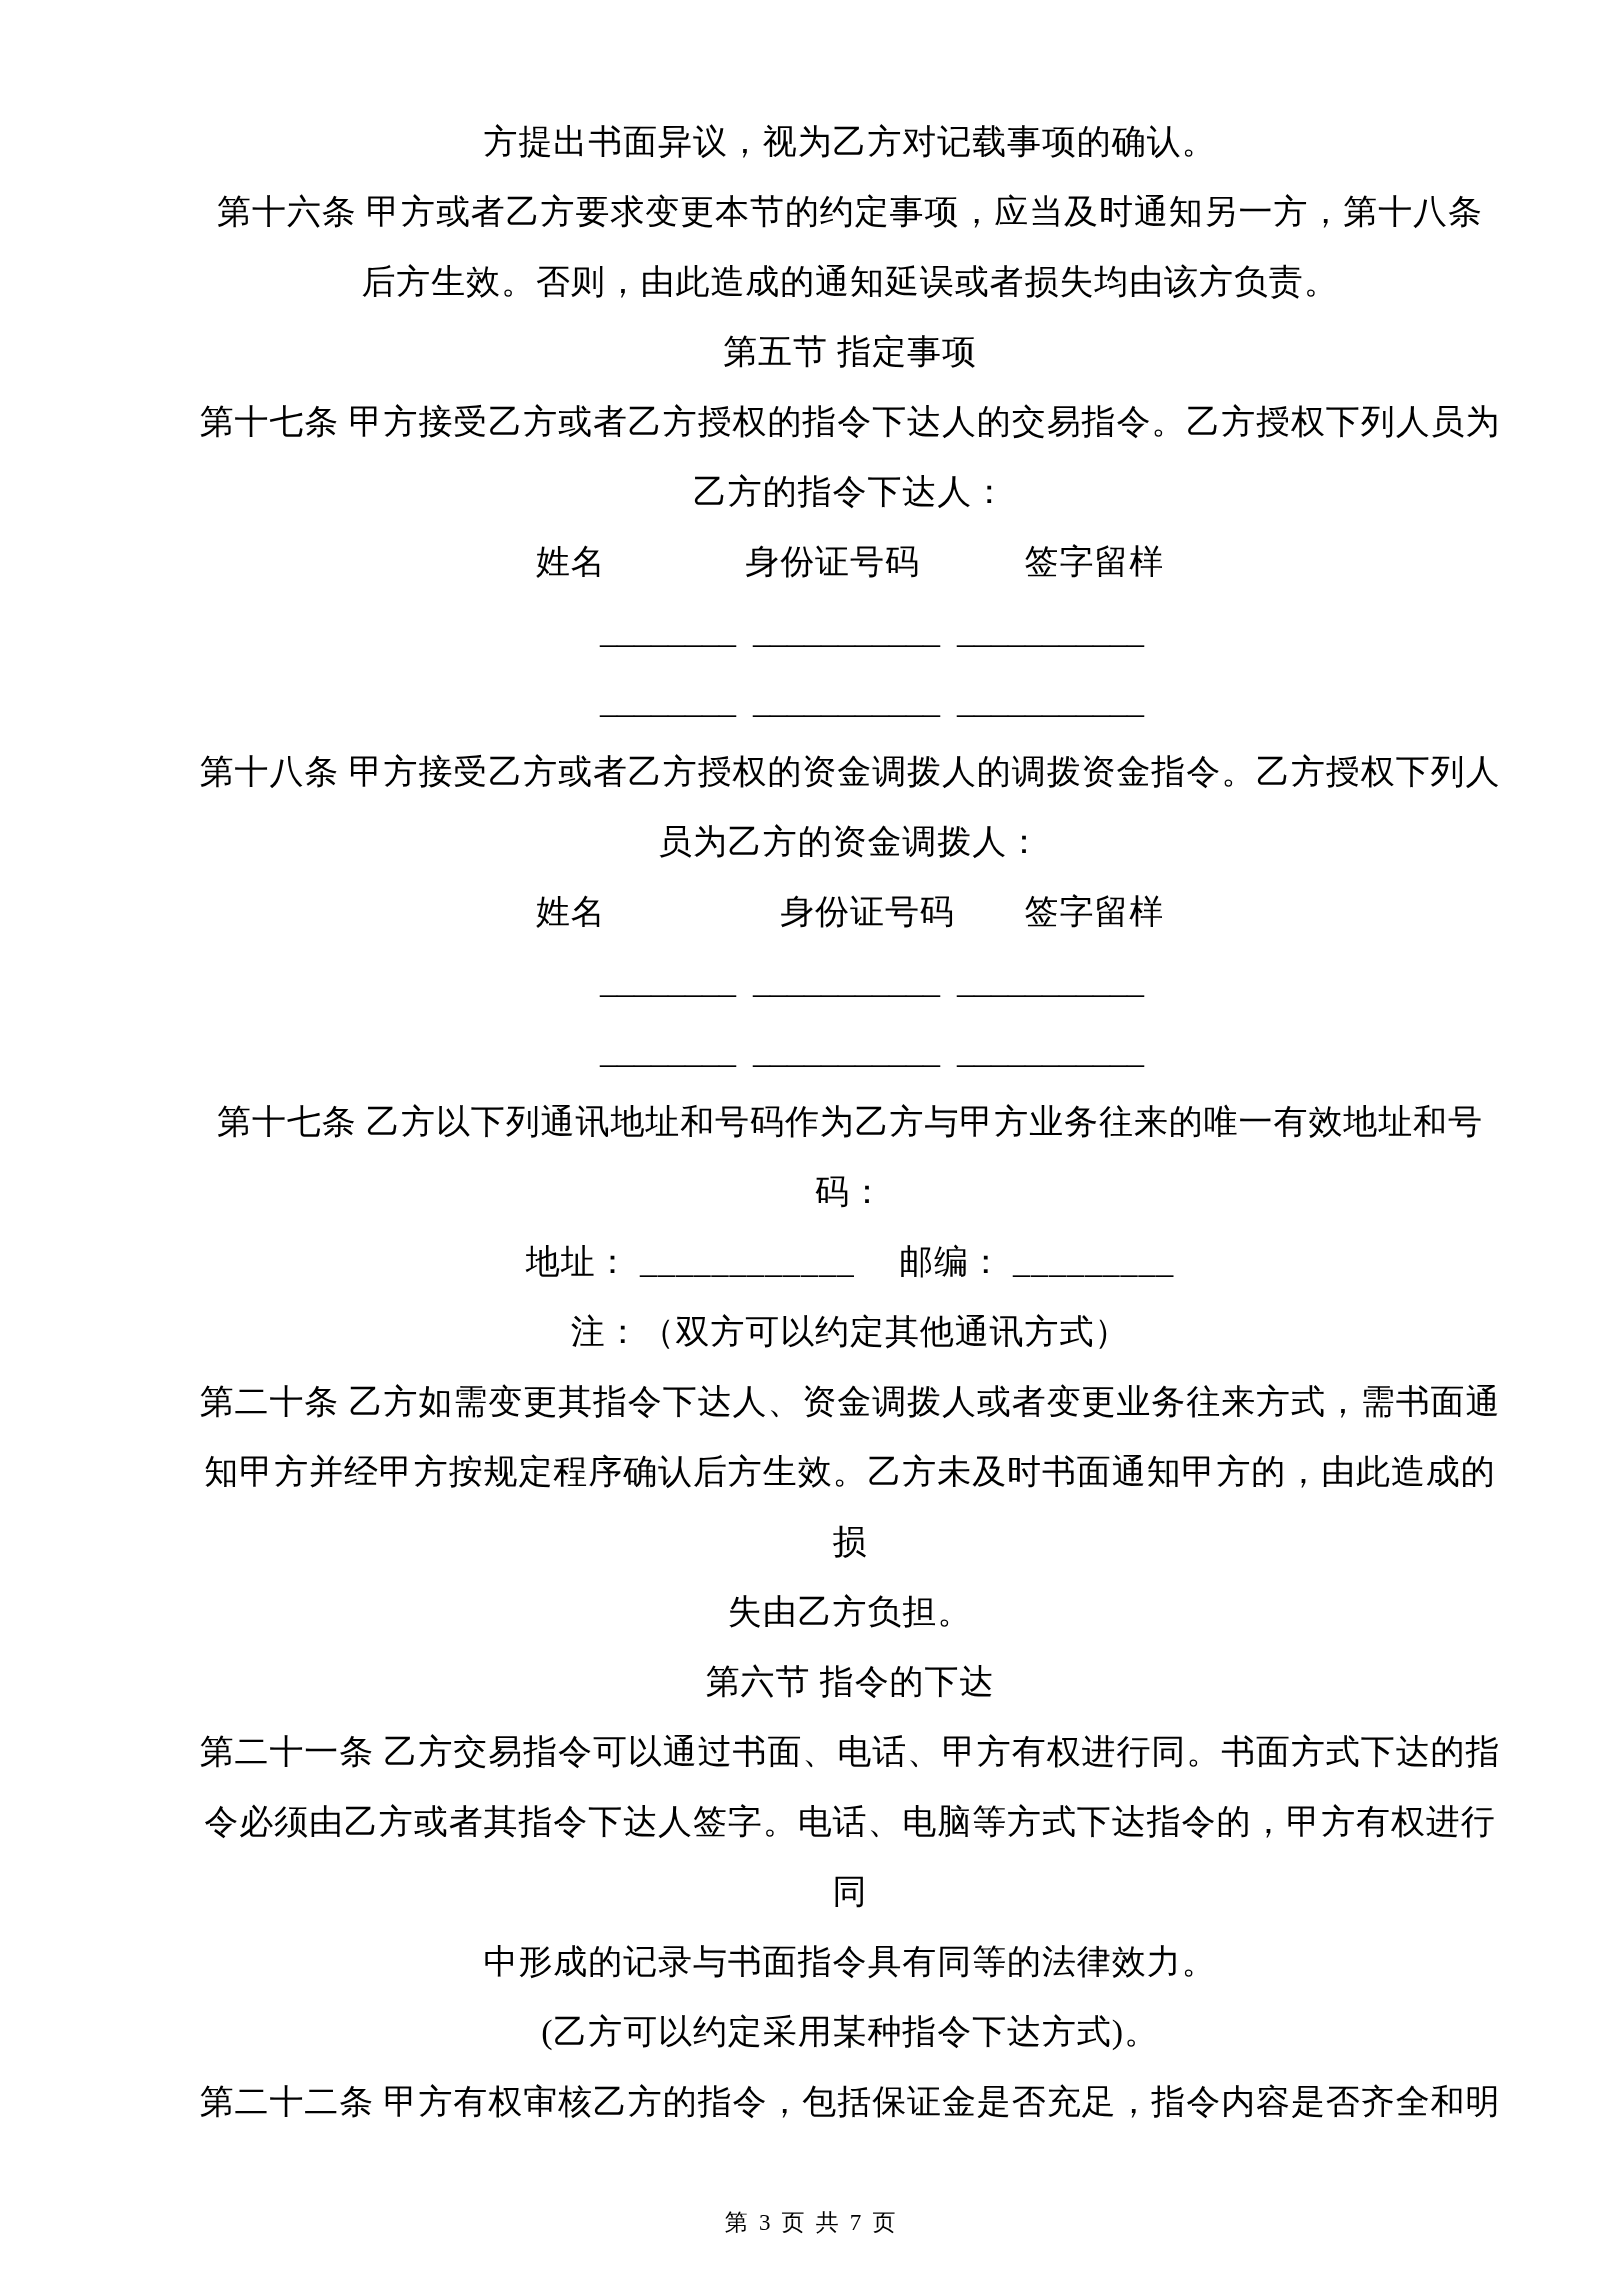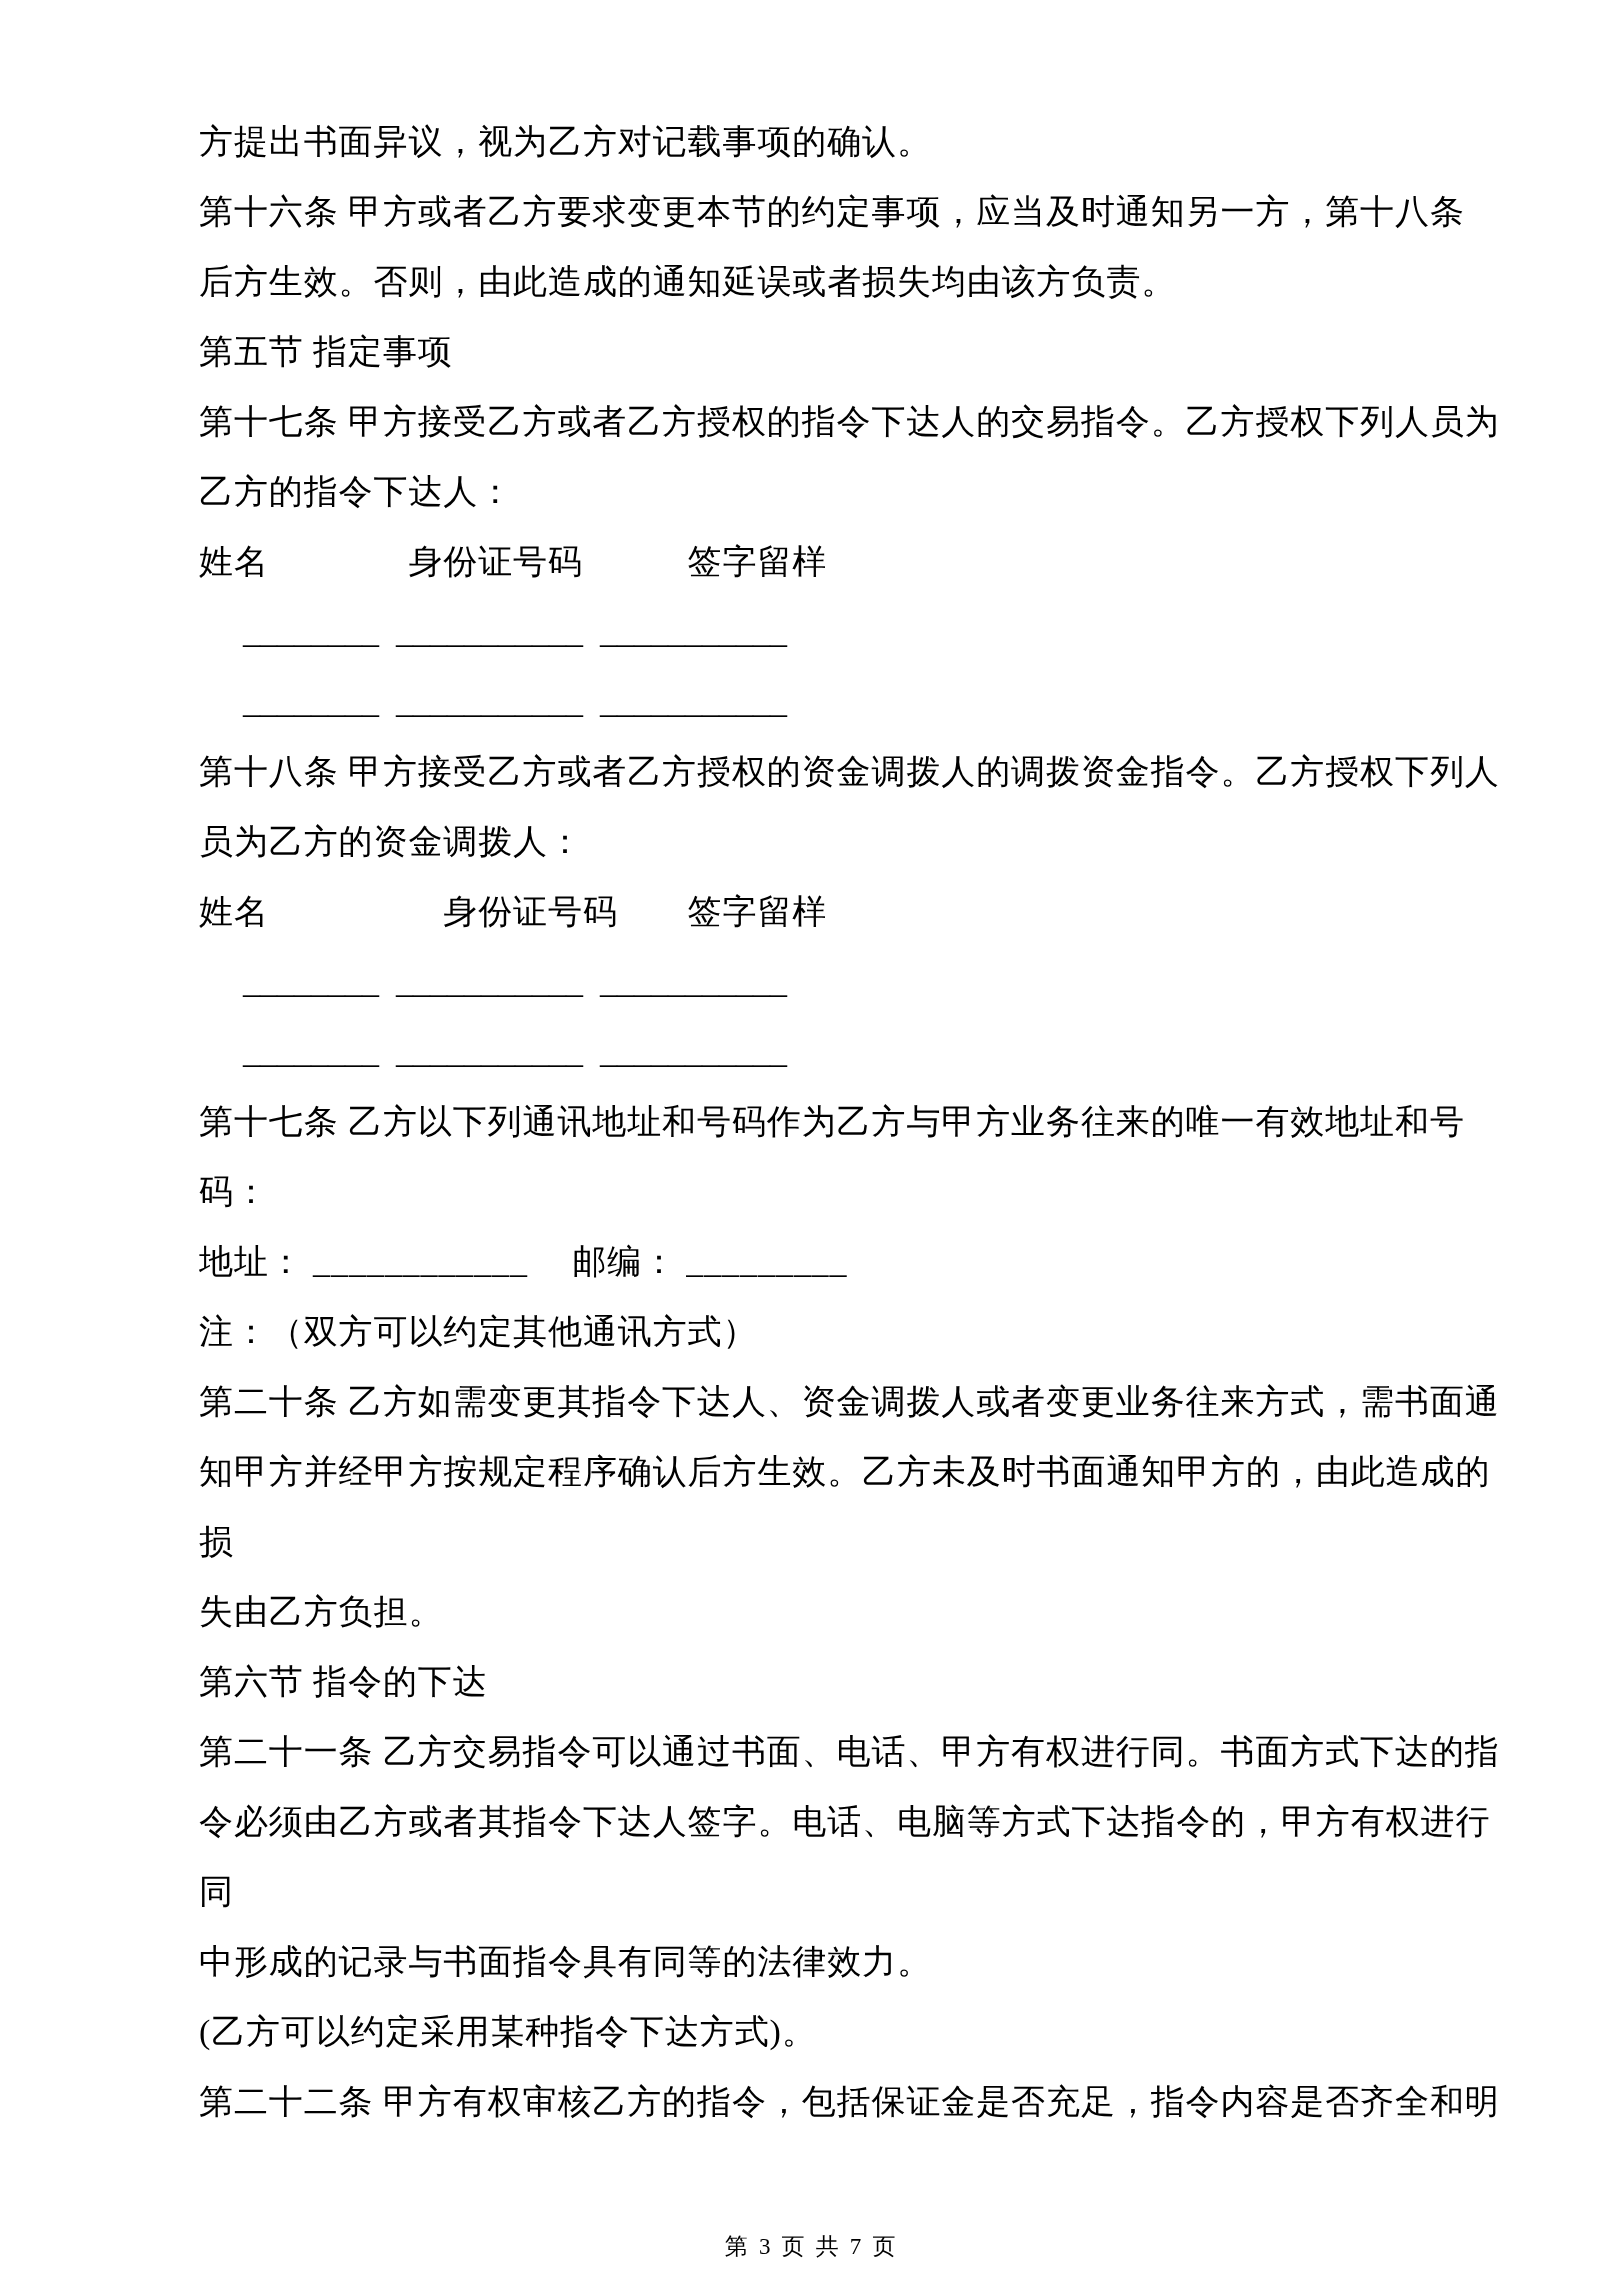--- a/index.html
+++ b/index.html
@@ -22,33 +22,34 @@
     top: 107px;
     width: 1302px;
   }
   .line {
     margin: 0;
     font-size: 34px;
     line-height: 70px;
     letter-spacing: 0.9px;
     white-space: pre-wrap;
     color: #000000;
+    text-align: center;
   }
   .line.section-heading {
     font-weight: normal;
   }
   .line.blank-row {
     letter-spacing: 0;
     margin-left: 44px;
   }
   .footer {
     position: absolute;
     left: 0;
     right: 0;
-    bottom: 32px;
+    bottom: 56px;
     text-align: center;
     font-size: 23px;
     letter-spacing: 2.7px;
     color: #000000;
   }
 </style>
 </head>
 <body>
 
 <div class="page">

